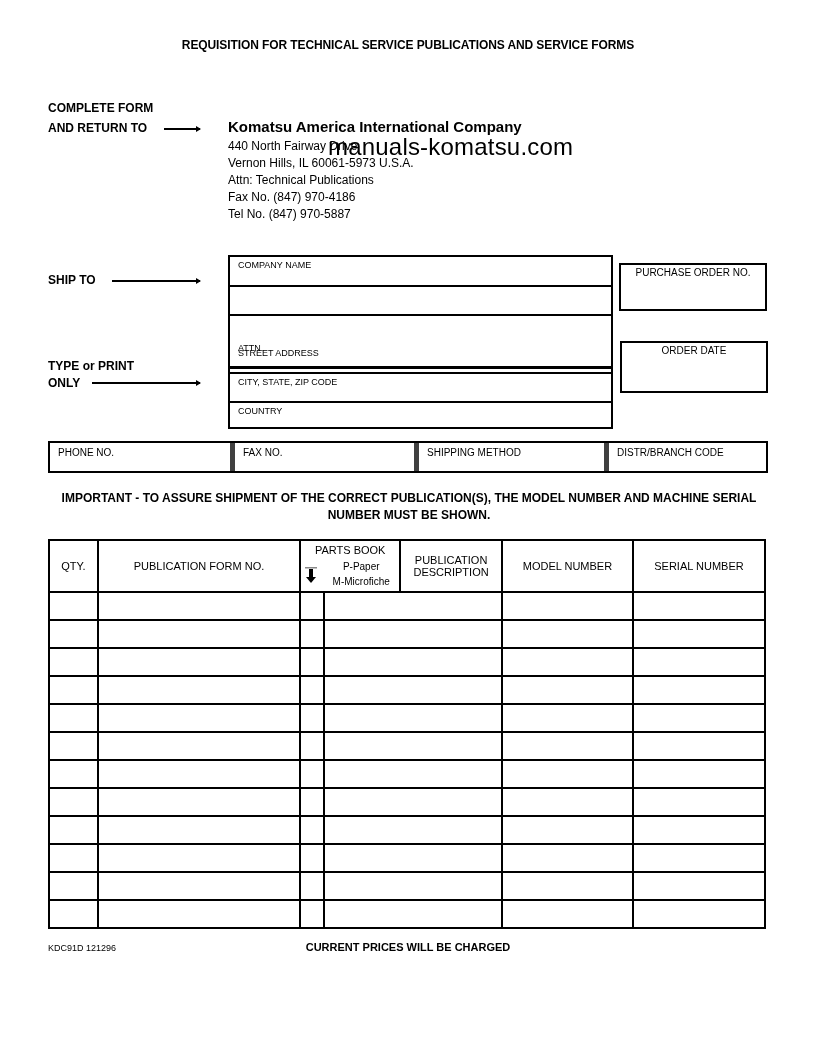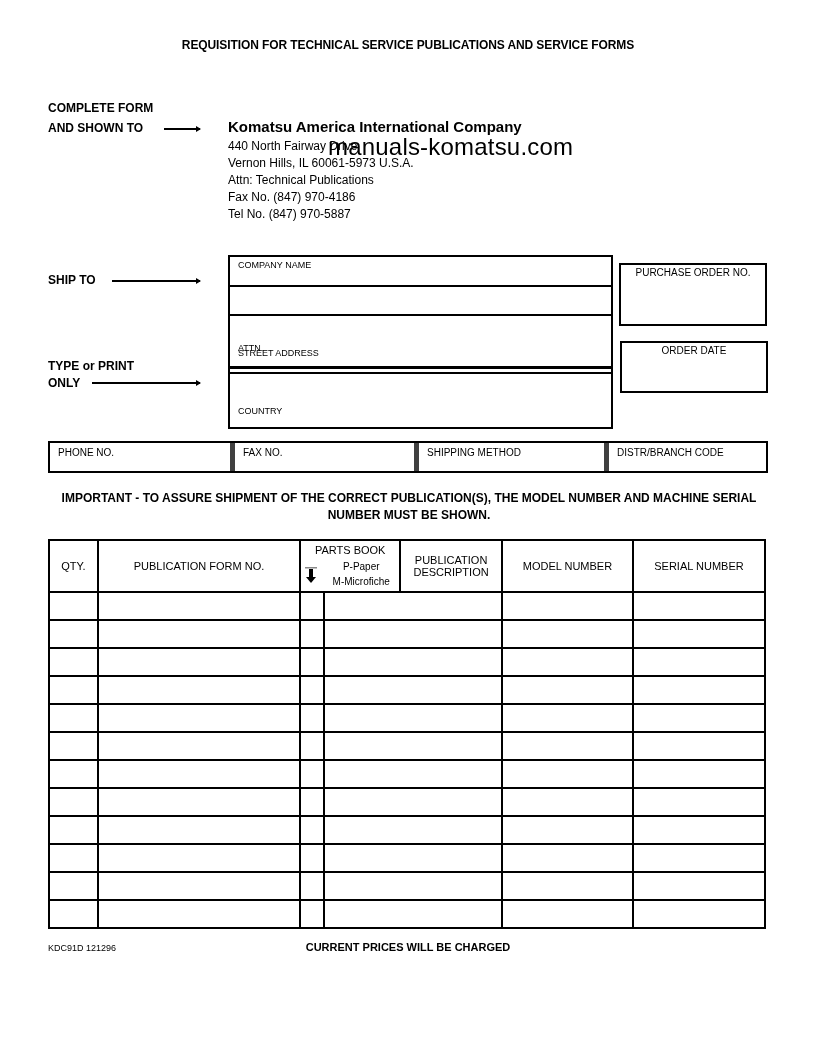--- a/index.html
+++ b/index.html
@@ -33,21 +33,21 @@
   .pb-arrow{position:absolute;left:4px;top:26px;width:12px;height:16px;}
   .footer-code{left:48px;top:943px;font-size:9px;}
   .footer-note{left:0;width:816px;top:941px;text-align:center;font-weight:bold;font-size:11px;}
 </style>
 </head>
 <body>
 
 <div class="abs title">REQUISITION FOR TECHNICAL SERVICE PUBLICATIONS AND SERVICE FORMS</div>
 
 <div class="abs lbl-bold" style="left:48px;top:101px;">COMPLETE FORM</div>
-<div class="abs lbl-bold" style="left:48px;top:121px;">AND SHOWN TO</div>
+<div class="abs lbl-bold" style="left:48px;top:121px;">AND RETURN TO</div>
 <div class="abs arrow-line" style="left:164px;top:128px;width:36px;"></div>
 
 <div class="abs company">Komatsu America International Company</div>
 <div class="abs addr" style="top:139px;">440 North Fairway Drive</div>
 <div class="abs addr" style="top:156px;">Vernon Hills, IL 60061-5973 U.S.A.</div>
 <div class="abs addr" style="top:173px;">Attn: Technical Publications</div>
 <div class="abs addr" style="top:190px;">Fax No. (847) 970-4186</div>
 <div class="abs addr" style="top:207px;">Tel No.  (847) 970-5887</div>
 <div class="abs watermark">manuals-komatsu.com</div>
 
@@ -63,26 +63,29 @@
   </div>
   <div class="field-cell" style="top:30px;height:29px;">
     <span class="small-lbl"></span>
   </div>
   <div class="field-cell" style="top:59px;height:29px;border-bottom-width:3px;margin-top:24px;">
     <span class="small-lbl">ATTN.</span>
   </div>
   <div class="field-cell" style="top:88px;height:29px;">
     <span class="small-lbl">STREET ADDRESS</span>
   </div>
+  <div class="field-cell" style="top:117px;height:29px;">
+    <span class="small-lbl">CITY, STATE, ZIP CODE</span>
+  </div>
   <div class="field-cell" style="top:146px;height:26px;">
     <span class="small-lbl">COUNTRY</span>
   </div>
 </div>
 
-<div class="abs side-box" style="left:619px;top:263px;width:148px;height:63px;">
+<div class="abs side-box" style="left:619px;top:263px;width:148px;height:48px;">
   <div style="padding-top:2px;">PURCHASE ORDER NO.</div>
 </div>
 <div class="abs side-box" style="left:620px;top:341px;width:148px;height:52px;">
   <div style="padding-top:2px;">ORDER DATE</div>
 </div>
 
 <div class="abs row4">
   <div style="width:180px;">
       <span>PHONE NO.</span>
     </div>

